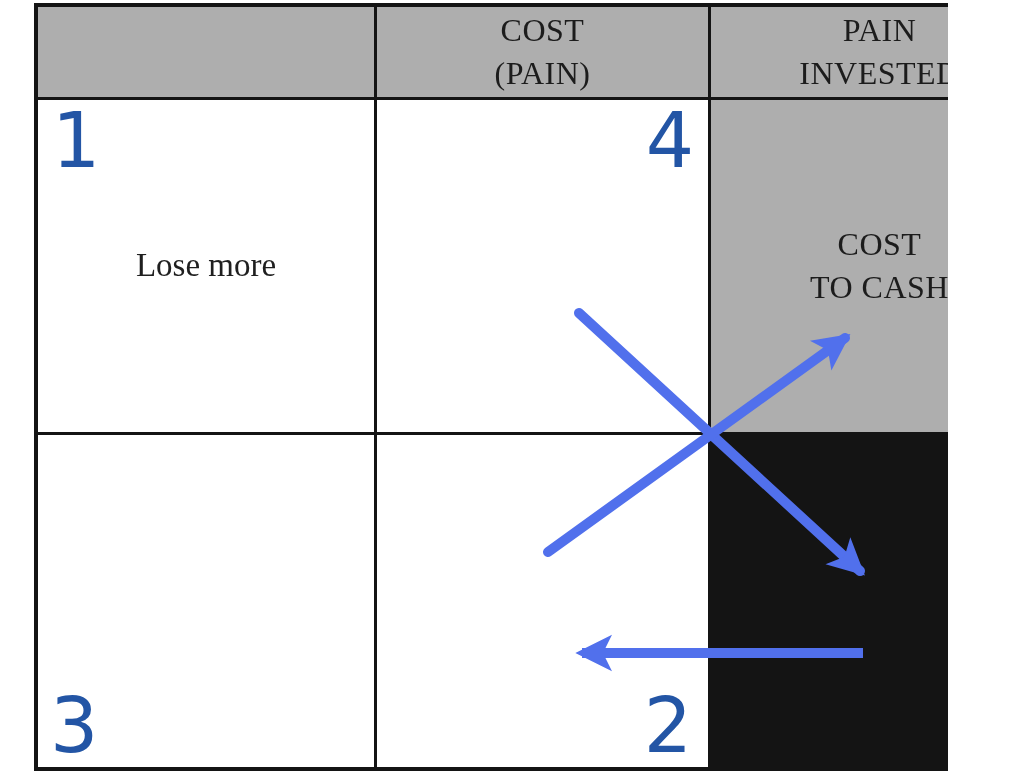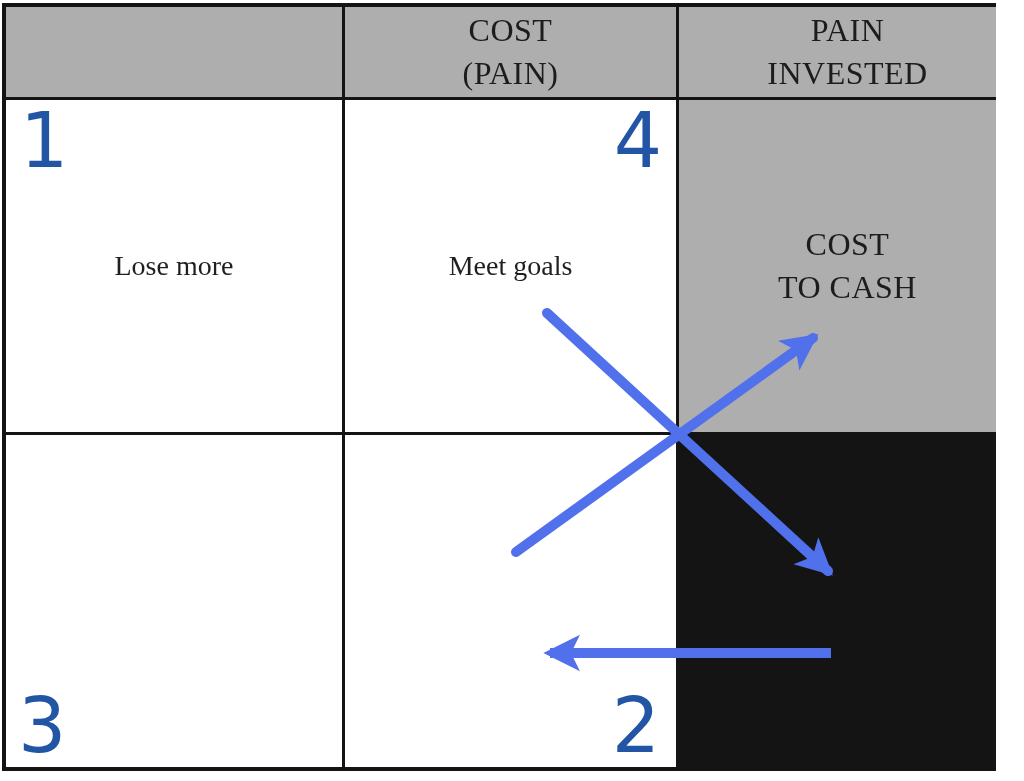--- a/index.html
+++ b/index.html
@@ -3,24 +3,25 @@
 <meta charset="utf-8">
 <style>
   html, body {
     margin: 0;
     padding: 0;
     background: #ffffff;
     font-family: "Liberation Serif", serif;
   }
   .stage {
     position: relative;
-    width: 996px;
+    width: 916px;
     height: 781px;
     background: #ffffff;
     overflow: hidden;
+    margin-left: 32px;
   }
   .matrix {
     position: absolute;
     left: 2px;
     top: 3px;
     width: 1018px;
     height: 768px;
     box-sizing: border-box;
     border: 4px solid #141414;
     background: #141414;          
@@ -45,21 +46,21 @@
   }
   .corner {
     background: #aeaeae;
   }
   .quad {
     position: relative;
     background: #ffffff;
   }
   .quad-label {
     color: #1f1f1f;
-    font-size: 28px;
+    font-size: 33px;
     line-height: 1.2;
   }
   .qnum {
     position: absolute;
     font-family: "DejaVu Sans", sans-serif;
     font-size: 76px;
     line-height: 0.82;
     color: #2355a5;
     font-weight: 400;
   }
@@ -89,21 +90,20 @@
 (PAIN)</div>
 
     <div class="cell hdr">PAIN
 INVESTED</div>
     <div class="cell quad">
       <span class="qnum tl">1</span>
       <span class="quad-label">Lose more</span>
     </div>
     <div class="cell quad">
       <span class="qnum tr">4</span>
-      <span class="quad-label">Meet goals</span>
     </div>
 
     <div class="cell hdr">COST
 TO CASH</div>
     <div class="cell quad">
       <span class="qnum bl">3</span>
     </div>
     <div class="cell quad">
       <span class="qnum br">2</span>
     </div>

